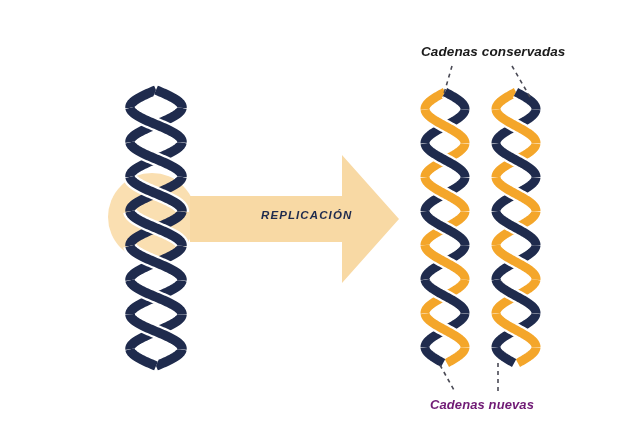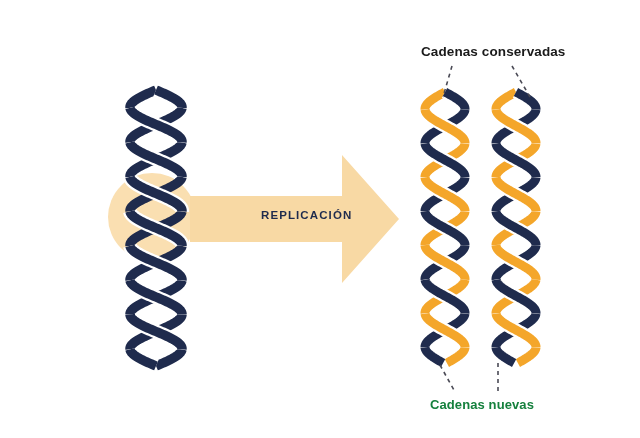--- a/index.html
+++ b/index.html
@@ -7,20 +7,21 @@
     padding: 0;
     background: #ffffff;
   }
   #stage {
     position: relative;
     width: 640px;
     height: 438px;
     background: #ffffff;
     overflow: hidden;
     font-family: "Liberation Sans", sans-serif;
+    font-style: italic;
   }
   #diagram-svg {
     position: absolute;
     left: 0;
     top: 0;
     width: 640px;
     height: 438px;
     display: block;
   }
   .label-text {
@@ -32,21 +33,21 @@
   #label-conservadas {
     left: 421px;
     top: 44px;
     font-size: 13.5px;
     color: #1a1a1a;
   }
   #label-nuevas {
     left: 430px;
     top: 397px;
     font-size: 13px;
-    color: #15803d;
+    color: #701a75;
   }
   #label-replicacion {
     left: 233px;
     top: 209px;
     font-size: 11.5px;
     letter-spacing: 1.1px;
     color: #1f2b4d;
     margin-left: 28px;
   }
 </style>

